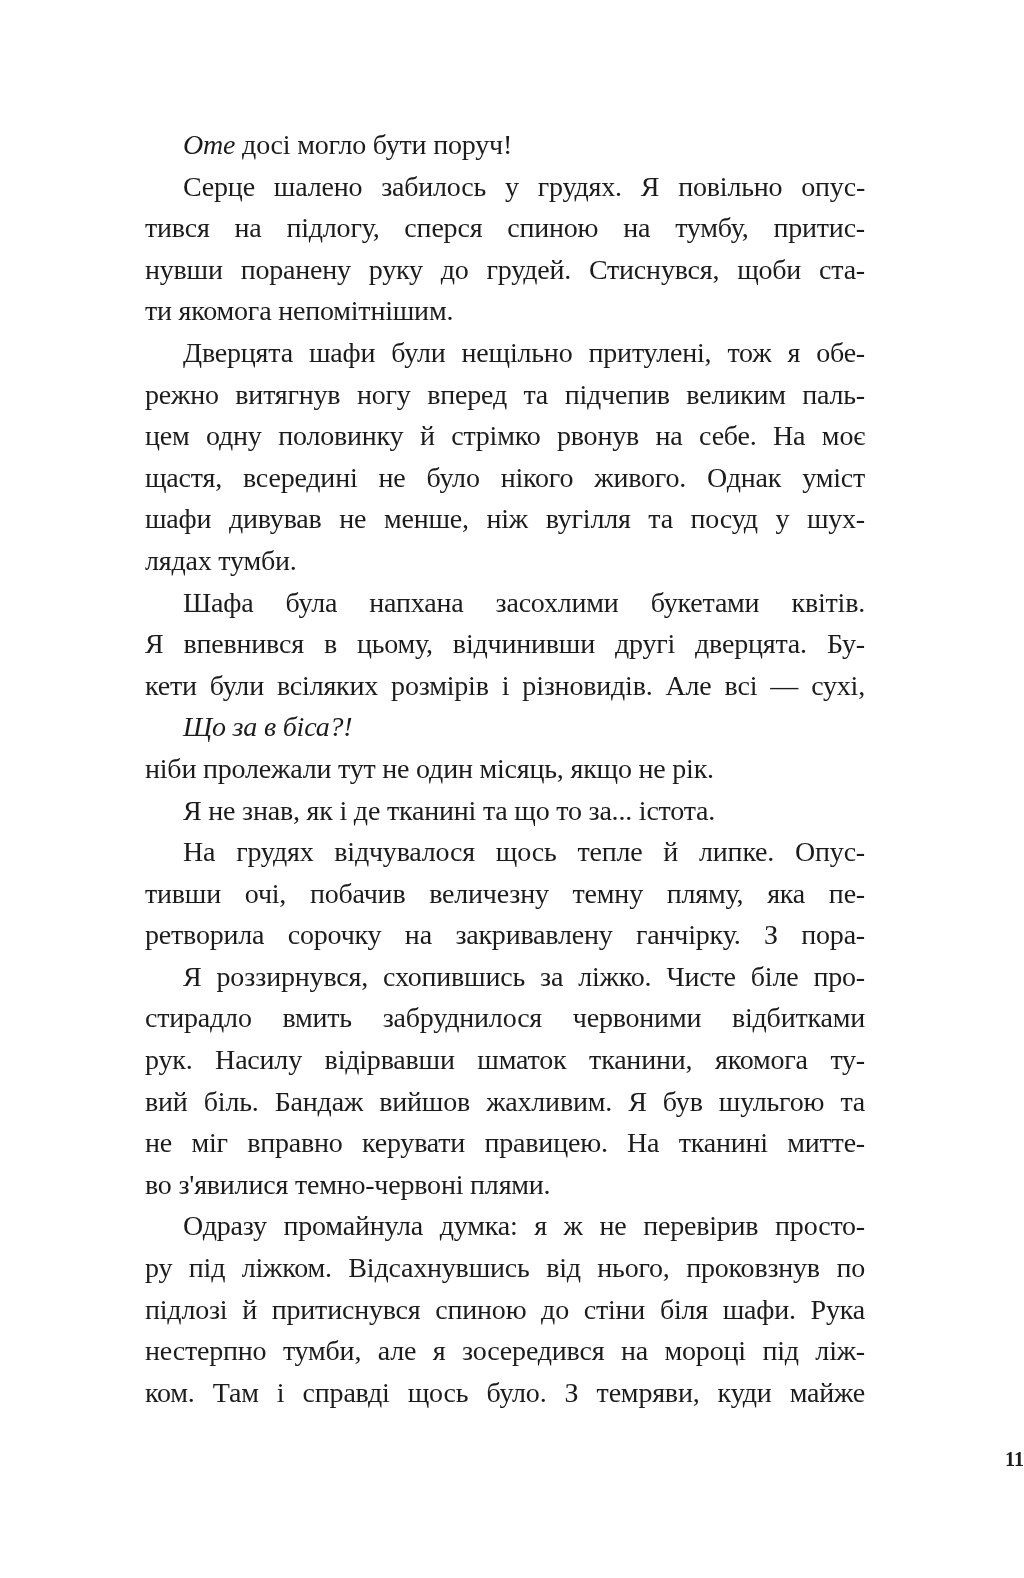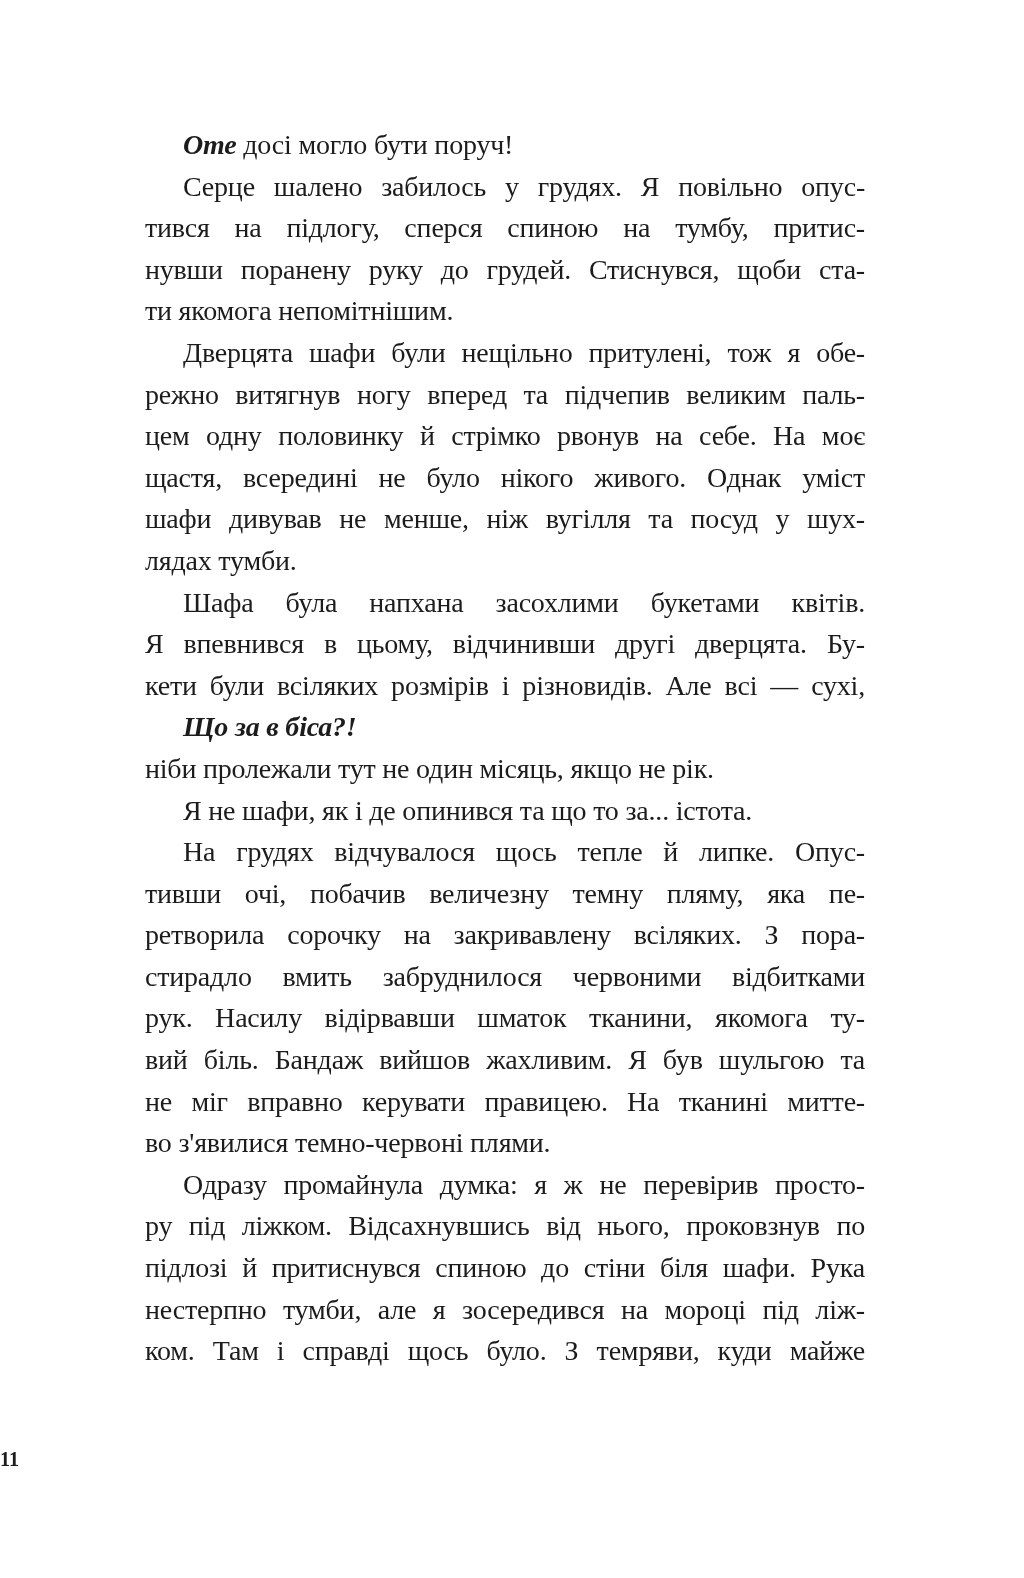--- a/index.html
+++ b/index.html
@@ -6,23 +6,23 @@
   body { width: 1024px; height: 1578px; position: relative; overflow: hidden; }
   .page {
     position: absolute; left: 145px; top: 124px; width: 720px;
     font-family: "Liberation Serif", serif;
     font-size: 28px; line-height: 41.6px; color: #1c1c1c;
     letter-spacing: -0.2px;
   }
   .line { display: block; height: 41.6px; white-space: nowrap; text-align: justify; text-align-last: justify; }
   .line.last { text-align-last: left; }
   .line.indent { padding-left: 38px; }
-  .italic { font-style: italic; font-weight: bold; }
+  .italic { font-style: italic; }
   .page-number {
-    position: absolute; left: 0; width: 1024px; top: 1448px; text-align: left;
+    position: absolute; left: 0; width: 1024px; top: 1448px; text-align: right;
     font-family: "Liberation Serif", serif; font-weight: bold; font-size: 20px; color: #1c1c1c;
   }
 </style>
 </head>
 <body>
 
 <div class="page">
   <span class="line indent last"><span class="italic">Оте</span><span> досі могло бути поруч!</span></span>
   <span class="line indent">Серце шалено забилось у грудях. Я повільно опус-</span>
   <span class="line">тився на підлогу, сперся спиною на тумбу, притис-</span>
@@ -32,24 +32,25 @@
   <span class="line">режно витягнув ногу вперед та підчепив великим паль-</span>
   <span class="line">цем одну половинку й стрімко рвонув на себе. На моє</span>
   <span class="line">щастя, всередині не було нікого живого. Однак уміст</span>
   <span class="line">шафи дивував не менше, ніж вугілля та посуд у шух-</span>
   <span class="line last">лядах тумби.</span>
   <span class="line indent">Шафа була напхана засохлими букетами квітів.</span>
   <span class="line">Я впевнився в цьому, відчинивши другі дверцята. Бу-</span>
   <span class="line">кети були всіляких розмірів і різновидів. Але всі — сухі,</span>
   <span class="line indent last italic">Що за в біса?!</span>
   <span class="line last">ніби пролежали тут не один місяць, якщо не рік.</span>
-  <span class="line indent last">Я не шафи, як і де опинився та що то за... істота.</span>
+  <span class="line indent last">Я не знав, як і де тканині та що то за... істота.</span>
   <span class="line indent">На грудях відчувалося щось тепле й липке. Опус-</span>
   <span class="line">тивши очі, побачив величезну темну пляму, яка пе-</span>
-  <span class="line">ретворила сорочку на закривавлену всіляких. З пора-</span>
+  <span class="line">ретворила сорочку на закривавлену ганчірку. З пора-</span>
+  <span class="line indent">Я роззирнувся, схопившись за ліжко. Чисте біле про-</span>
   <span class="line">стирадло вмить забруднилося червоними відбитками</span>
   <span class="line">рук. Насилу відірвавши шматок тканини, якомога ту-</span>
   <span class="line">вий біль. Бандаж вийшов жахливим. Я був шульгою та</span>
   <span class="line">не міг вправно керувати правицею. На тканині митте-</span>
   <span class="line last">во з'явилися темно-червоні плями.</span>
   <span class="line indent">Одразу промайнула думка: я ж не перевірив просто-</span>
   <span class="line">ру під ліжком. Відсахнувшись від нього, проковзнув по</span>
   <span class="line">підлозі й притиснувся спиною до стіни біля шафи. Рука</span>
   <span class="line">нестерпно тумби, але я зосередився на мороці під ліж-</span>
   <span class="line">ком. Там і справді щось було. З темряви, куди майже</span>

